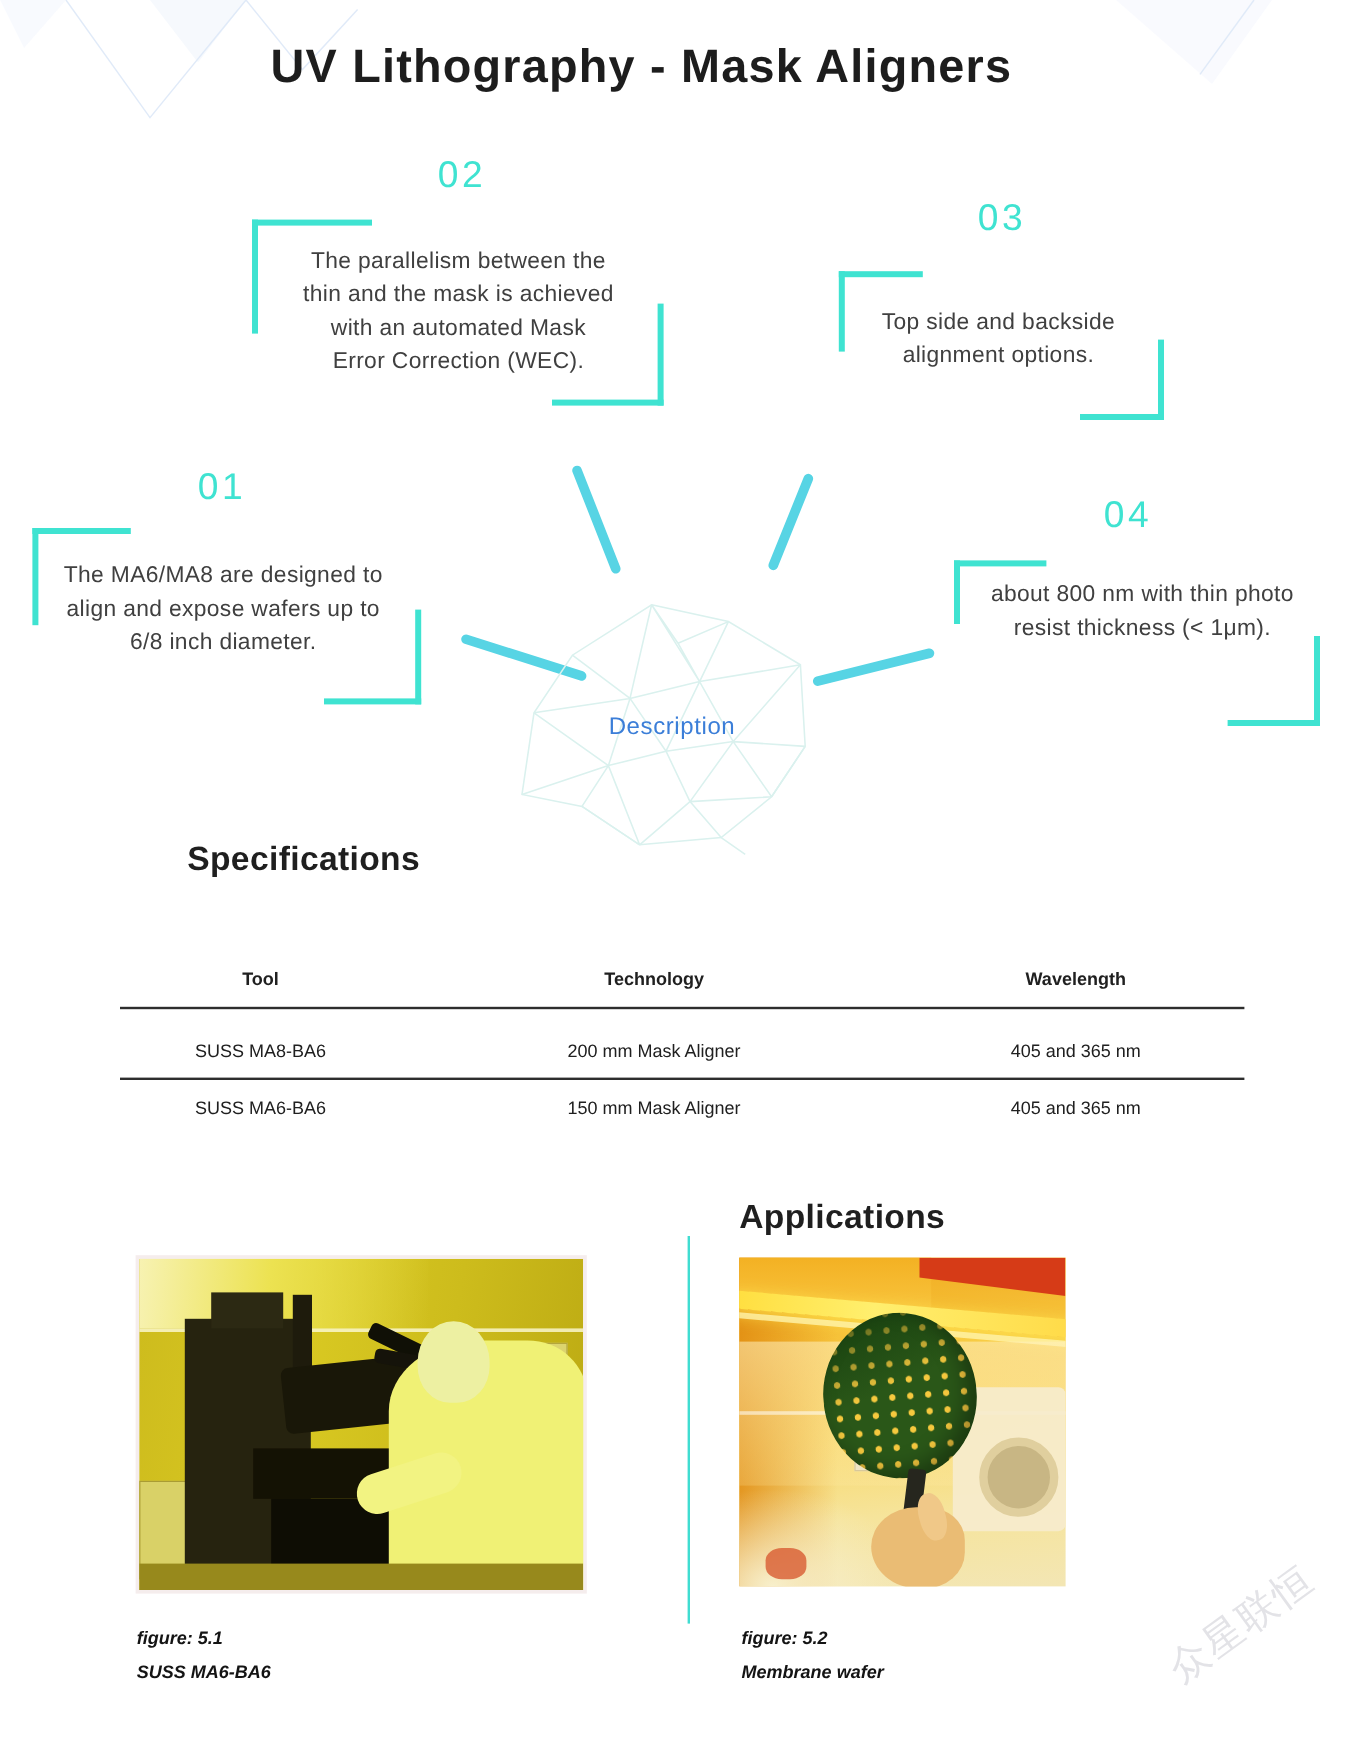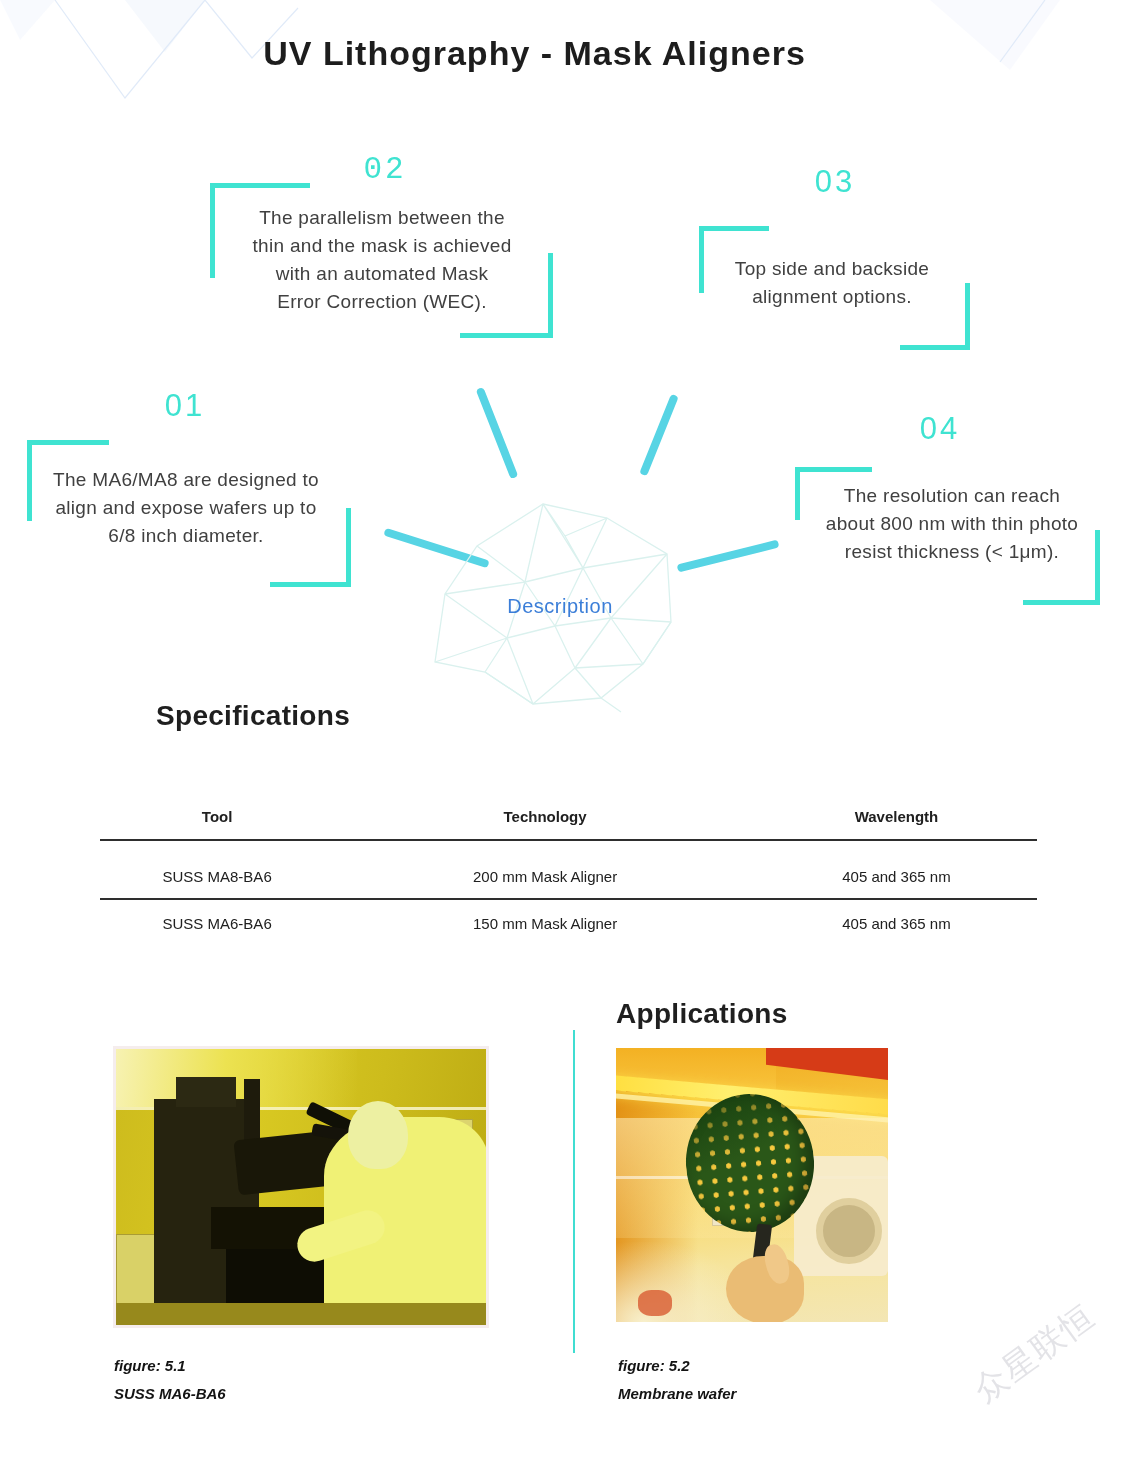--- a/index.html
+++ b/index.html
@@ -1,21 +1,21 @@
 <!DOCTYPE html>
 <html><head>
 <meta charset="utf-8">
 <style>
   html,body{margin:0;padding:0;background:#ffffff;}
   .page{position:relative;width:1140px;height:1458px;background:#ffffff;overflow:hidden;
         font-family:"Liberation Sans",sans-serif;color:#1d1d1d;}
   .abs{position:absolute;}
 
   
-  .page-title{left:0;top:34px;width:1069px;text-align:center;font-size:34px;font-weight:700;
+  .page-title{left:0;top:34px;width:1069px;text-align:center;font-size:39px;font-weight:700;
               letter-spacing:1px;color:#1d1d1d;}
 
   
   .co-num{font-size:31px;font-weight:500;color:#3fe3d1;letter-spacing:3px;text-align:center;width:90px;}
   
   .co-text{font-size:19px;color:#404040;line-height:28px;letter-spacing:.3px;text-align:center;}
 
   
   .bk{border:0 solid #3fe3d1;}
   .bk-tl{border-top-width:5px;border-left-width:5px;}
@@ -110,21 +110,21 @@
     <polygon points="125,0 205,0 165,52" fill="#f4f7fd" opacity="0.8"></polygon>
     <polygon points="0,0 55,0 20,40" fill="#f6f9fe" opacity="0.8"></polygon>
     <polygon points="930,0 1060,0 1010,70" fill="#f8fafe" opacity="0.9"></polygon>
     <g stroke="#dde8f7" stroke-width="1.2" fill="none" opacity="0.9">
       <path d="M55,0 L125,98 L205,0 M205,0 L252,58 L298,8 M1045,0 L1000,62"></path>
     </g>
   </svg>
 
   <div class="abs page-title">UV Lithography - Mask Aligners</div>
 
-  <div class="abs co-num" style="left:340px;top:152px;font-family:Liberation Mono, monospace;">02</div>
+  <div class="abs co-num" style="left:340px;top:128px;">02</div>
   <div class="abs bk bk-tl" style="left:210px;top:183px;width:95px;height:90px;"></div>
   <div class="abs bk bk-br" style="left:460px;top:253px;width:88px;height:80px;"></div>
   <div class="abs co-text" style="left:222px;top:204px;width:320px;">
     <div>The parallelism between the</div>
     <div>thin and the mask is achieved</div>
     <div>with an automated Mask</div>
     <div>Error Correction (WEC).</div>
   </div>
 
   <div class="abs co-num" style="left:790px;top:164px;">03</div>
@@ -141,21 +141,20 @@
   <div class="abs co-text" style="left:28px;top:466px;width:316px;">
     <div>The MA6/MA8 are designed to</div>
     <div>align and expose wafers up to</div>
     <div>6/8 inch diameter.</div>
   </div>
 
   <div class="abs co-num" style="left:895px;top:411px;">04</div>
   <div class="abs bk bk-tl" style="left:795px;top:467px;width:72px;height:48px;"></div>
   <div class="abs bk bk-br" style="left:1023px;top:530px;width:72px;height:70px;"></div>
   <div class="abs co-text" style="left:802px;top:482px;width:300px;">
-    <div>The resolution can reach</div>
     <div>about 800 nm with thin photo</div>
     <div>resist thickness (&lt; 1μm).</div>
   </div>
 
   <div class="abs conn" style="left:449px;top:429px;width:96px;transform:rotate(68.5deg);"></div>
   <div class="abs conn" style="left:616px;top:431px;width:86px;transform:rotate(-68deg);"></div>
   <div class="abs conn" style="left:382px;top:544px;width:109px;transform:rotate(17.6deg);"></div>
   <div class="abs conn" style="left:676px;top:552px;width:104px;transform:rotate(-14deg);"></div>
 
   <svg class="abs" style="left:415px;top:498px;" width="290" height="215" viewBox="0 0 290 215">

